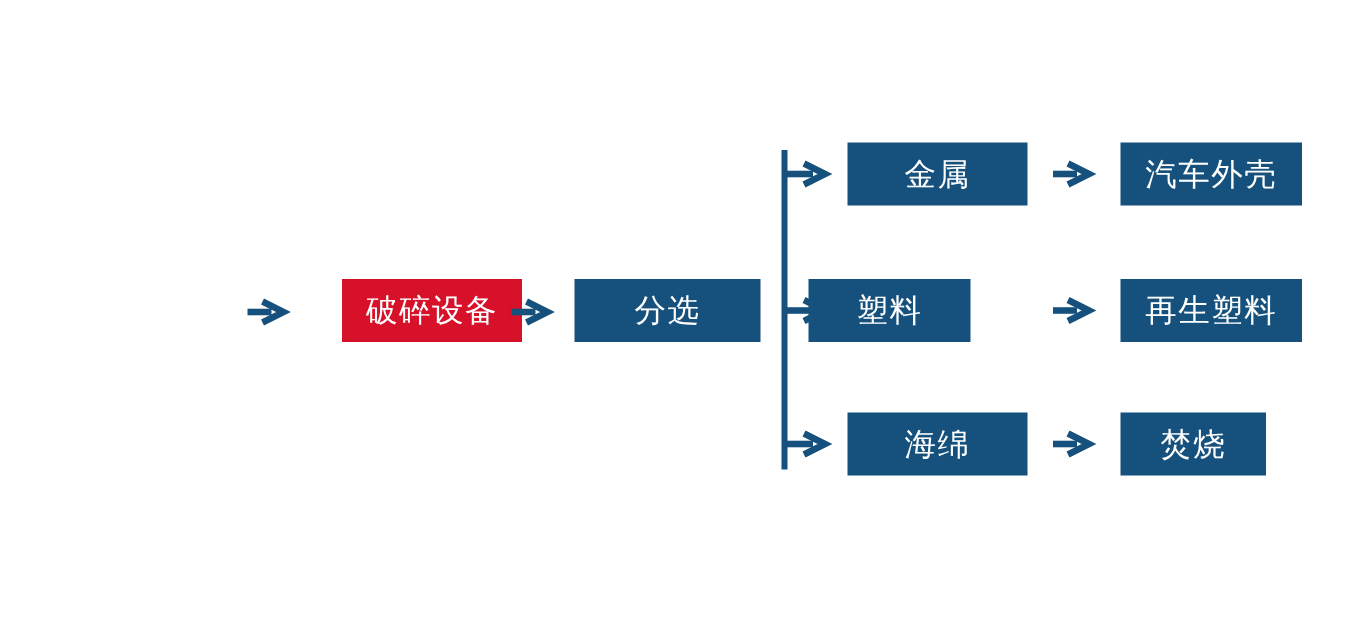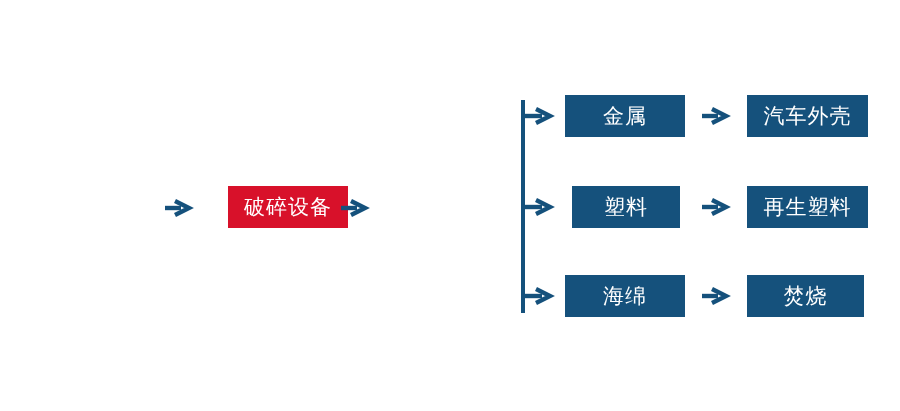--- a/index.html
+++ b/index.html
@@ -58,20 +58,21 @@
       <path d="M11,3 L25,10 L11,17"></path>
   </svg>
 
   <div class="node red" style="left:205px; top:186px; width:120px">破碎设备</div>
 
   <svg class="arrow" style="left:340px; top:198px" width="28" height="20" viewBox="0 0 28 20">
     <path d="M1,10 H17"></path>
       <path d="M11,3 L25,10 L11,17"></path>
   </svg>
 
+  <div class="node blue" style="left:383px; top:186px; width:124px">分选</div>
 
   <div class="vline"></div>
 
   <svg class="arrow" style="left:523px; top:106px" width="30" height="20" viewBox="0 0 30 20">
     <path d="M0,10 H19"></path>
       <path d="M13,3 L27,10 L13,17"></path>
   </svg>
   <svg class="arrow" style="left:523px; top:197px" width="30" height="20" viewBox="0 0 30 20">
     <path d="M0,10 H19"></path>
       <path d="M13,3 L27,10 L13,17"></path>
@@ -81,27 +82,27 @@
       <path d="M13,3 L27,10 L13,17"></path>
   </svg>
 
   <div class="node blue" style="left:565px; top:95px; width:120px">金属</div>
   <svg class="arrow" style="left:701px; top:106px" width="28" height="20" viewBox="0 0 28 20">
     <path d="M1,10 H17"></path>
       <path d="M11,3 L25,10 L11,17"></path>
   </svg>
   <div class="node blue" style="left:747px; top:95px; width:121px">汽车外壳</div>
 
-  <div class="node blue" style="left:572px; top:186px; width:108px">塑料</div>
+  <div class="node blue" style="left:539px; top:186px; width:108px">塑料</div>
   <svg class="arrow" style="left:701px; top:197px" width="28" height="20" viewBox="0 0 28 20">
     <path d="M1,10 H17"></path>
       <path d="M11,3 L25,10 L11,17"></path>
   </svg>
   <div class="node blue" style="left:565px; top:275px; width:120px">海绵</div>
 
   <div class="node blue" style="left:747px; top:186px; width:121px">再生塑料</div>
   <svg class="arrow" style="left:701px; top:286px" width="28" height="20" viewBox="0 0 28 20">
     <path d="M1,10 H17"></path>
       <path d="M11,3 L25,10 L11,17"></path>
   </svg>
-  <div class="node blue" style="left:747px; top:275px; width:117px">焚烧</div>
+  <div class="node blue" style="left:747px; top:275px; width:97px">焚烧</div>
 
 </div>
 
 </body></html>

